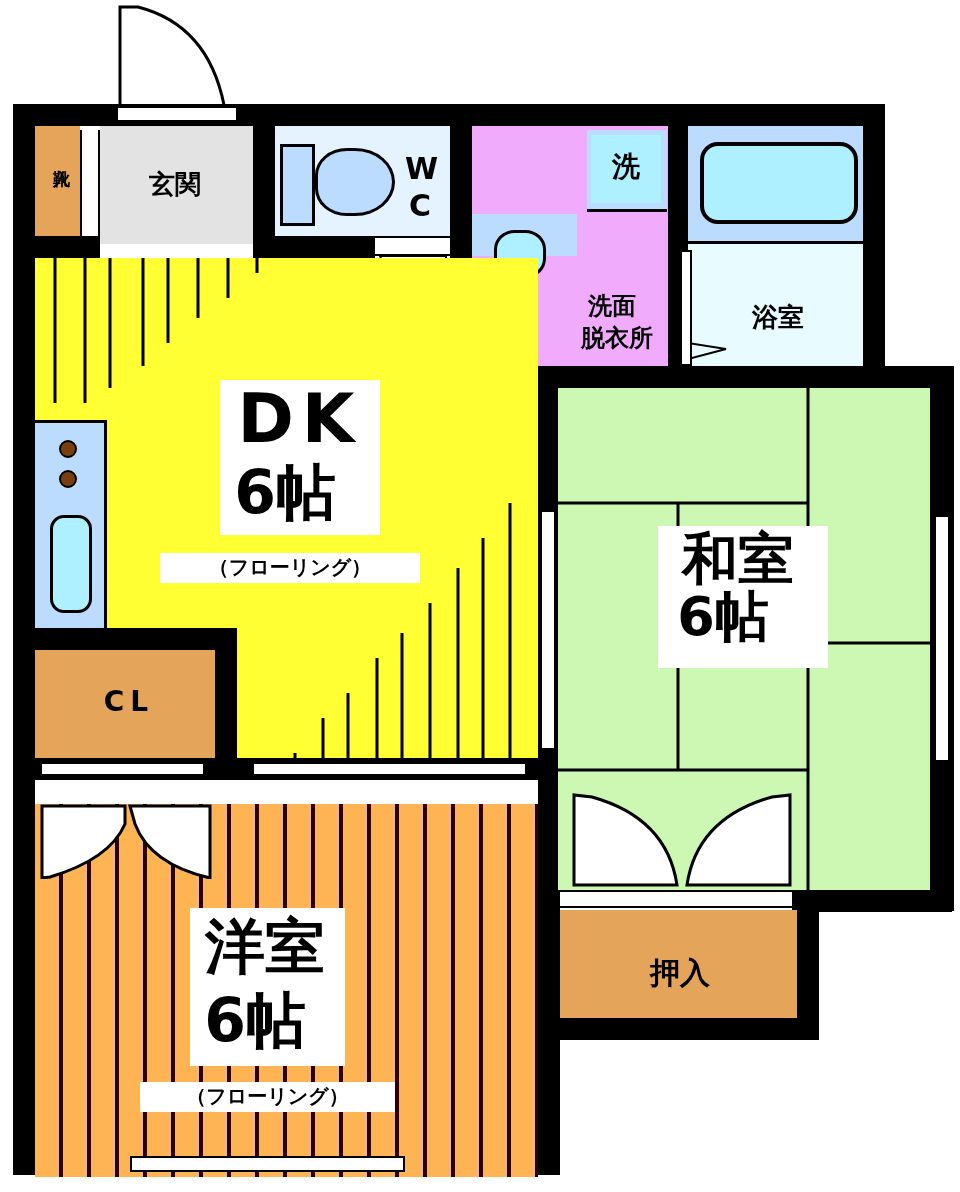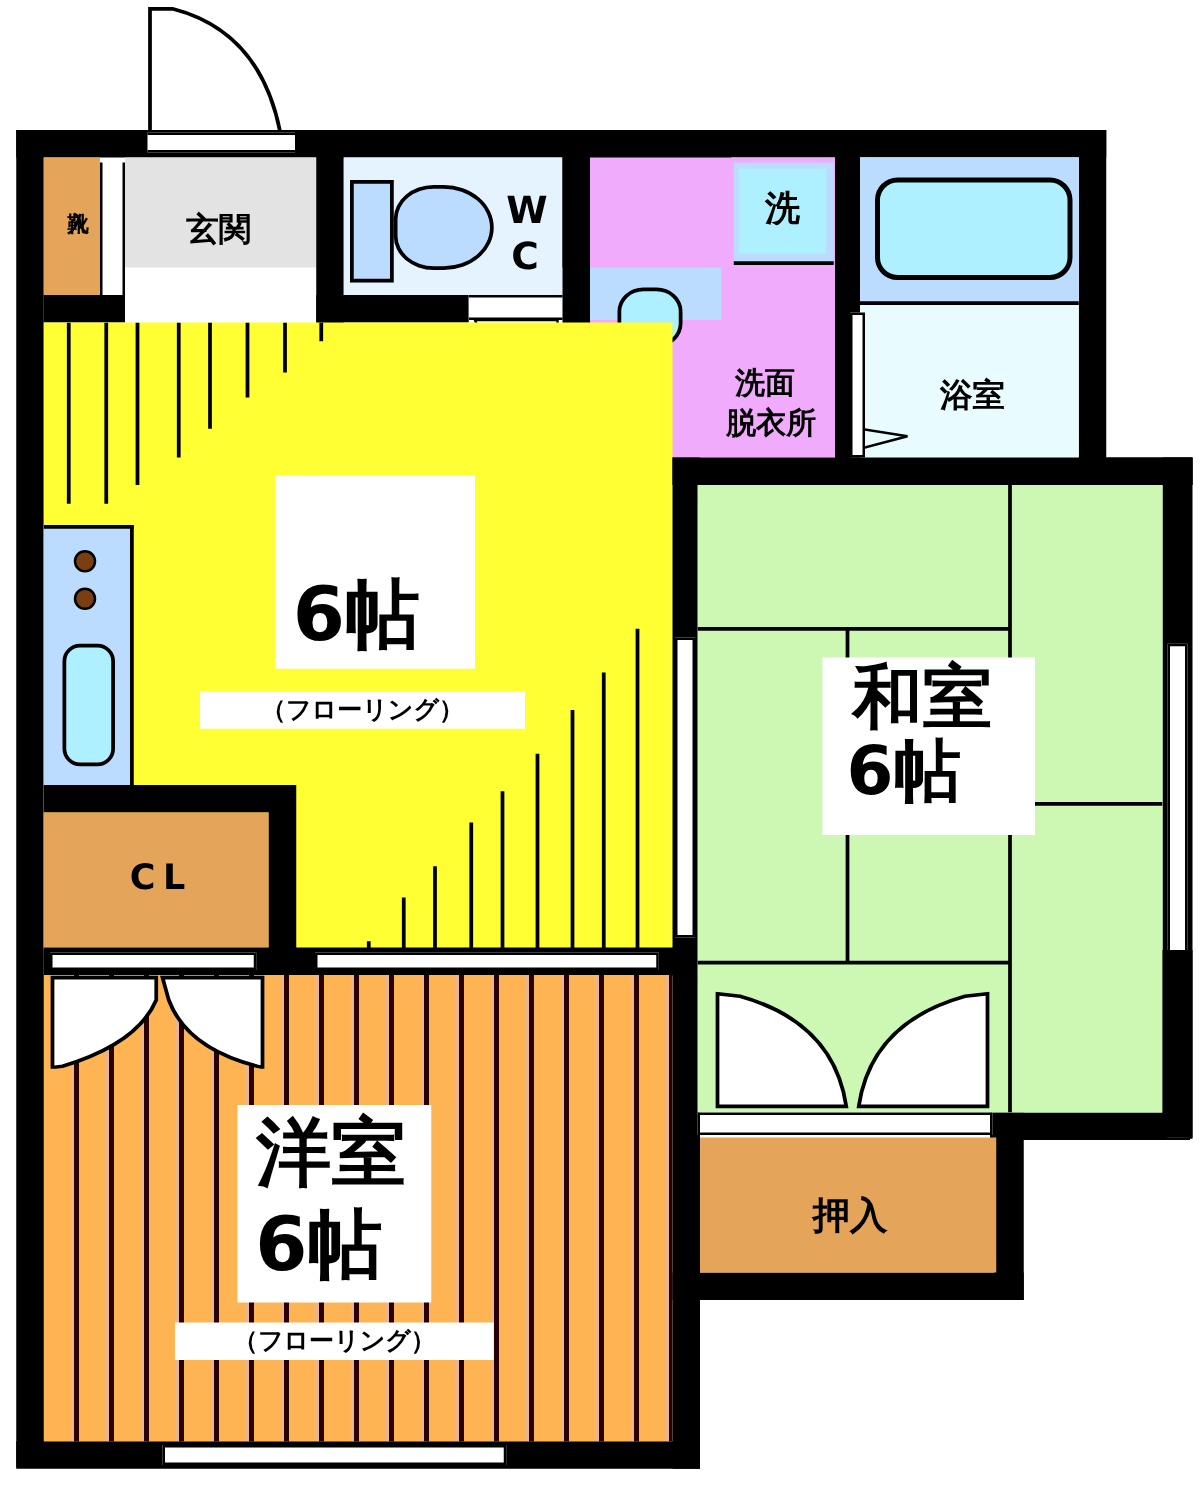--- a/index.html
+++ b/index.html
@@ -1,20 +1,20 @@
 <!DOCTYPE html>
 <html><head>
 <meta charset="utf-8">
 <style>
   html,body{margin:0;padding:0;background:#fff;}
   body{width:960px;height:1192px;position:relative;overflow:hidden;font-family:"DejaVu Sans","Liberation Sans",sans-serif;}
   .abs{position:absolute;box-sizing:border-box;}
   .wall{background:#000;}
   .lbl{position:absolute;font-weight:bold;color:#000;text-align:center;line-height:1;}
-  .stripes-o{background:repeating-linear-gradient(90deg,#ffb454 0 22px,#e8b694 22px 24px,#2a0000 24px 28px);}
+  .stripes-o{background:repeating-linear-gradient(90deg,#ffb454 0 22px,#e8b694 22px 24px,#2a0000 24px 28px);margin-top:24px;}
 </style>
 </head>
 <body>
 
 <div class="abs" style="left:118px;top:5px;width:108px;height:103px;">
   <svg width="108" height="103">
     <path d="M2,100 L2,2 L20,2 Q90,20 106,100" fill="#fff" stroke="#000" stroke-width="3"></path>
   </svg>
 </div>
 
@@ -28,21 +28,21 @@
 <div class="abs wall" style="left:792px;top:890px;width:160px;height:22px;"></div>
 <div class="abs wall" style="left:795px;top:890px;width:24px;height:150px;"></div>
 <div class="abs wall" style="left:538px;top:1018px;width:281px;height:22px;"></div>
 <div class="abs wall" style="left:538px;top:760px;width:22px;height:415px;"></div>
 
 <div class="abs" style="left:35px;top:126px;width:45px;height:110px;background:#e4a55a;">
   <div class="lbl" style="left:5px;top:30px;width:30px;font-size:17px;writing-mode:vertical-rl;">靴入</div>
 </div>
 <div class="abs" style="left:80px;top:130px;width:20px;height:106px;background:#fff;border-left:2px solid #000;border-right:2px solid #000;"></div>
 
-<div class="abs" style="left:100px;top:126px;width:153px;height:88px;background:#e3e3e3;">
+<div class="abs" style="left:100px;top:126px;width:153px;height:118px;background:#e3e3e3;">
   <div class="lbl" style="left:25px;top:45px;width:100px;font-size:26px;">玄関</div>
 </div>
 <div class="abs wall" style="left:253px;top:104px;width:22px;height:155px;"></div>
 <div class="abs wall" style="left:35px;top:236px;width:65px;height:22px;"></div>
 
 <div class="abs" style="left:275px;top:126px;width:175px;height:110px;background:#e4f3ff;">
   <div class="abs" style="left:5px;top:18px;width:35px;height:82px;background:#bbdcff;border:3px solid #000;"></div>
   <div class="abs" style="left:40px;top:22px;width:80px;height:68px;background:#bbdcff;border:3px solid #000;border-radius:40% 50% 50% 40%;"></div>
   <div class="lbl" style="left:130px;top:28px;width:30px;font-size:30px;">W</div>
   <div class="lbl" style="left:130px;top:65px;width:30px;font-size:30px;">C</div>
@@ -106,20 +106,21 @@
       <line x1="313" y1="502" x2="313" y2="435"></line>
         <line x1="342" y1="502" x2="342" y2="400"></line>
       <line x1="367" y1="502" x2="367" y2="375"></line>
         <line x1="395" y1="502" x2="395" y2="345"></line>
       <line x1="423" y1="502" x2="423" y2="310"></line>
         <line x1="448" y1="502" x2="448" y2="280"></line>
       <line x1="475" y1="502" x2="475" y2="245"></line>
     </g>
   </svg>
   <div class="abs" style="left:185px;top:122px;width:160px;height:155px;background:#fff;">
+    <div class="lbl" style="left:0;top:5px;width:160px;font-size:68px;letter-spacing:8px;">DK</div>
     <div class="lbl" style="left:0;top:82px;width:130px;font-size:60px;">6帖</div>
   </div>
   <div class="abs" style="left:125px;top:295px;width:260px;height:30px;background:#fff;">
     <div class="lbl" style="left:0;top:4px;width:260px;font-size:20px;">（フローリング）</div>
   </div>
 </div>
 
 <div class="abs" style="left:35px;top:420px;width:72px;height:208px;background:#bbdcff;border-right:3px solid #000;border-top:3px solid #000;">
   <div class="abs" style="left:24px;top:17px;width:18px;height:18px;background:#7a3f10;border:2px solid #000;border-radius:50%;"></div>
   <div class="abs" style="left:24px;top:47px;width:18px;height:18px;background:#7a3f10;border:2px solid #000;border-radius:50%;"></div>

